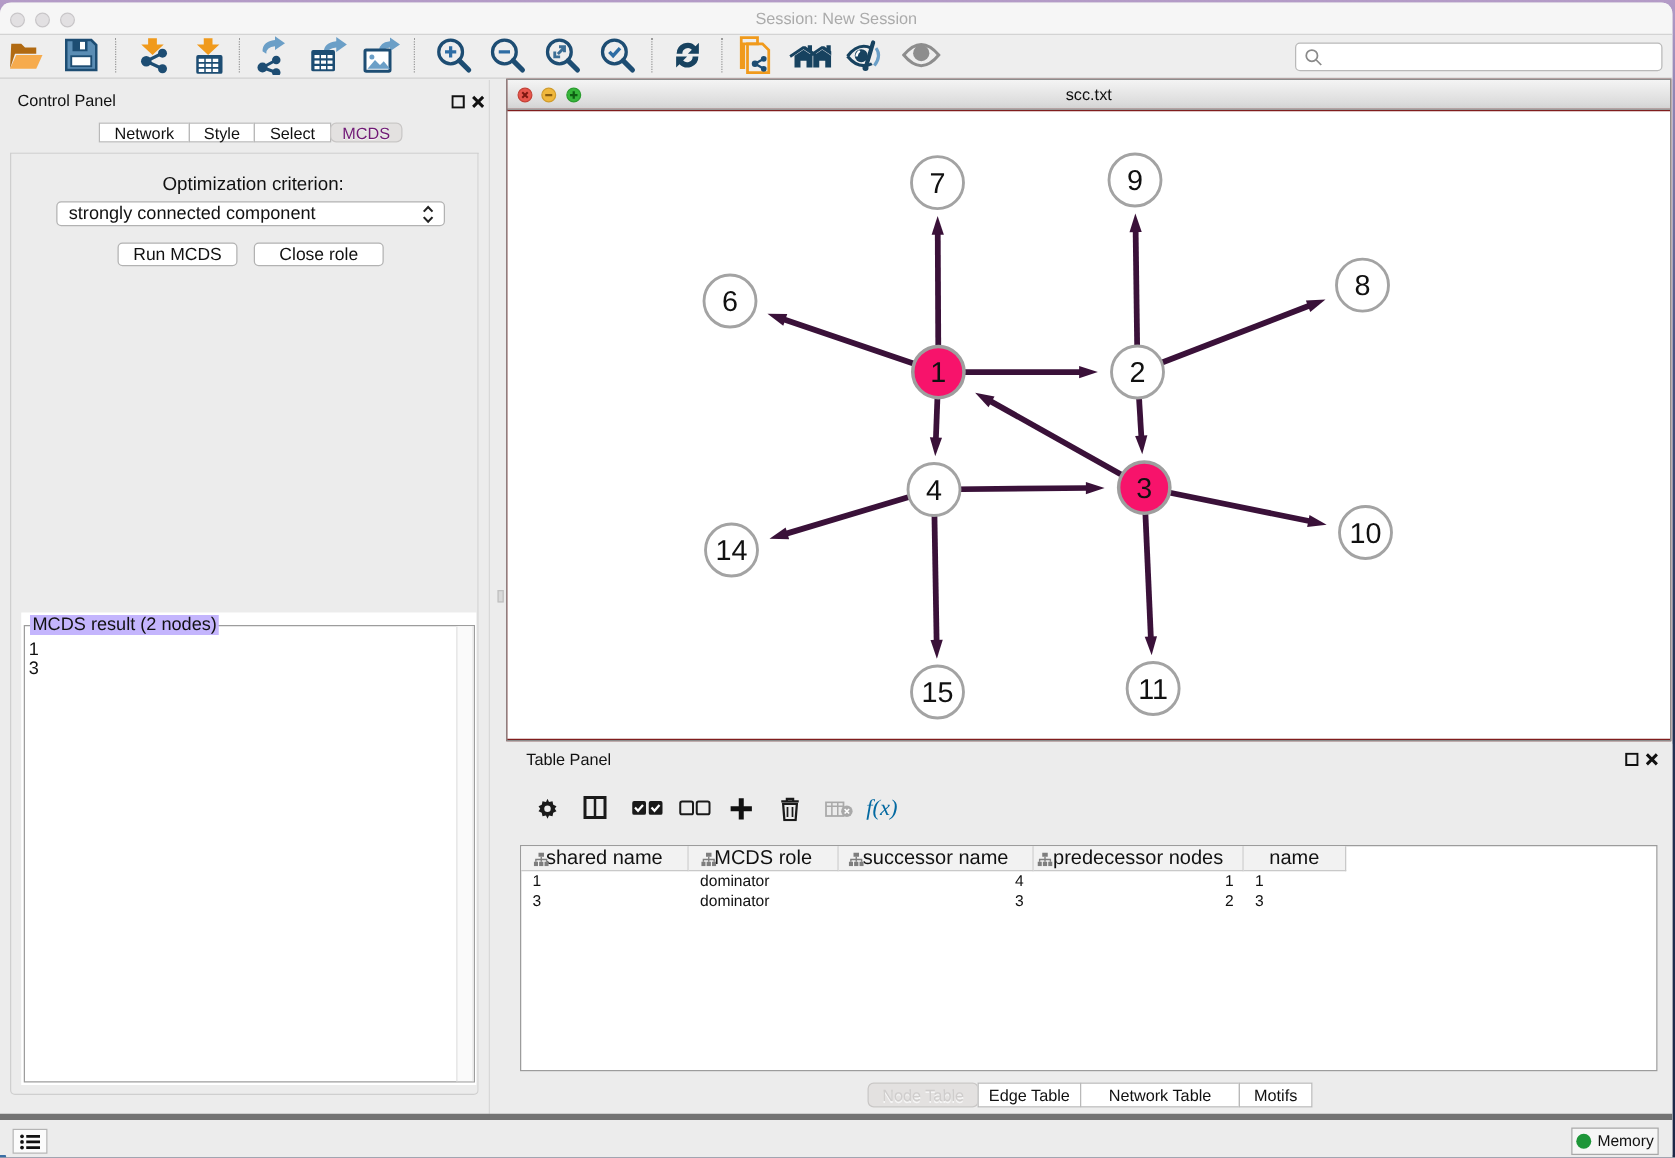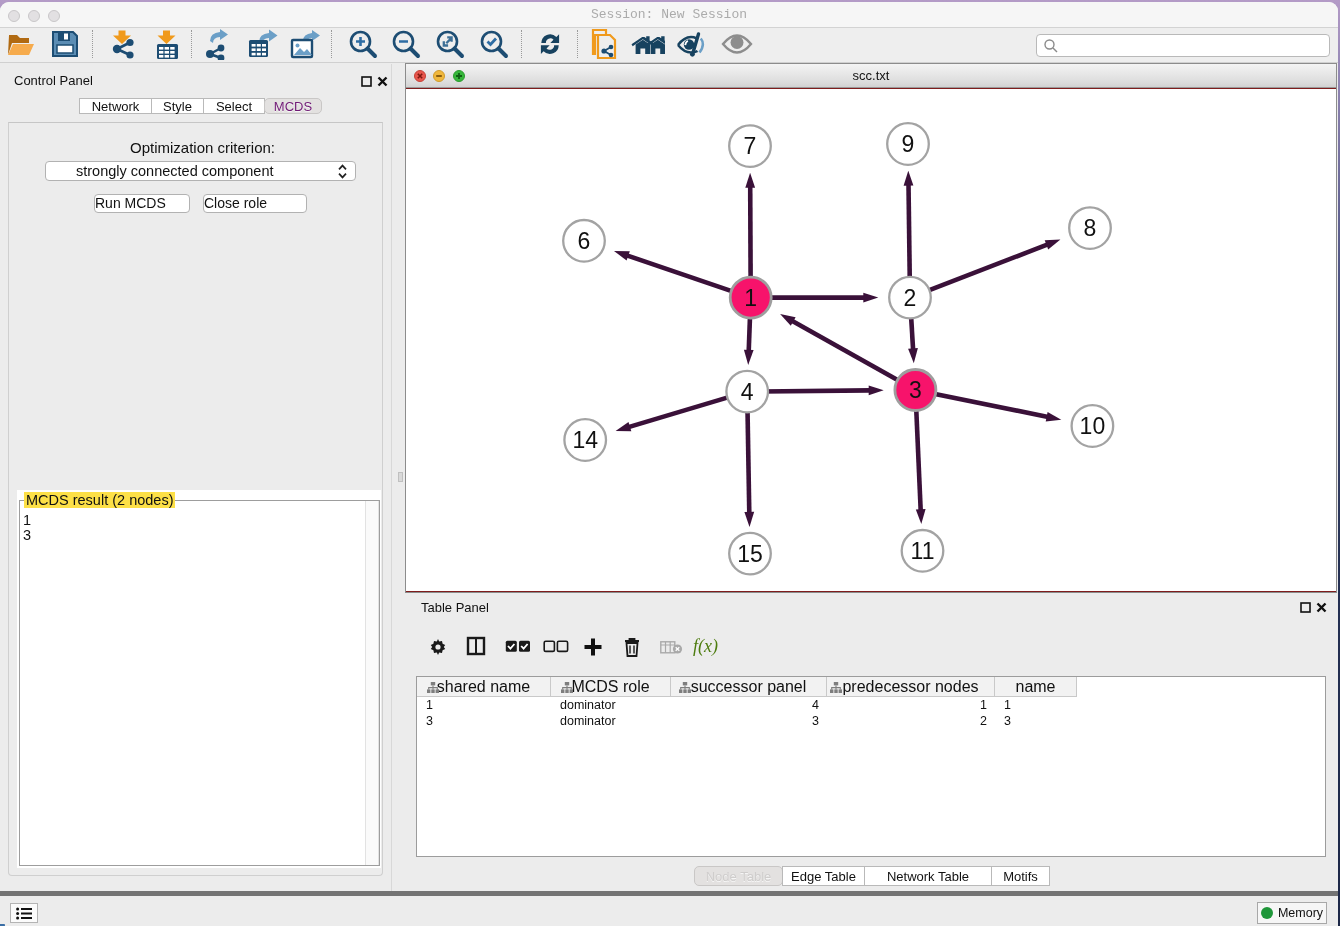--- a/index.html
+++ b/index.html
@@ -1,38 +1,38 @@
 <!DOCTYPE html>
 <html><head>
 <meta charset="utf-8">
 <style>
 * { margin:0; padding:0; box-sizing:border-box; }
 html,body { width:1340px; height:926px; overflow:hidden; }
 body { font-family:"Liberation Sans", sans-serif; background:linear-gradient(180deg,#b49bc7 0%,#9286b4 8%,#4e5484 30%,#253154 60%,#1c2747 100%); position:relative; }
 .app { position:absolute; left:0; top:2px; width:1338px; height:924px; background:#ececec; border-radius:9px 9px 0 0; overflow:hidden; }
 .titlebar { position:absolute; left:0; top:0; width:100%; height:26px; background:#f6f6f6; border-bottom:1px solid #d3d3d3; }
 .tl { position:absolute; top:8px; width:12px; height:12px; border-radius:50%; background:#e2e0e2; border:1px solid #c8c6c8; }
-.title { position:absolute; top:5px; left:0; width:100%; text-align:center; font-size:13px; color:#ababab;font-family:Liberation Mono, monospace; }
+.title { position:absolute; top:5px; left:0; width:100%; text-align:center; font-size:13px; color:#ababab; }
 .toolbar { position:absolute; left:0; top:26px; width:100%; height:35px; background:#eeeeee; border-bottom:1px solid #d0d0d0; }
 .tsep { position:absolute; top:2px; height:28px; width:0; border-left:1px dotted #9a9a9a; }
 .ticon { position:absolute; top:0px; }
 .search { position:absolute; left:1036px; top:6px; width:294px; height:23px; background:#fff; border:1px solid #b9b9b9; border-radius:4px; }
 
 .cp-title { position:absolute; left:14px; top:71px; font-size:13px; color:#111; }
 .wicon { position:absolute; font-size:12px; color:#111; }
 .tabs { position:absolute; top:95.5px; height:16px; font-size:13px; }
 .tab { position:absolute; top:0; height:16px; background:#fff; border:1px solid #b9b9b9; color:#111; text-align:center; line-height:15px; }
 .tabsel { background:#e3e1e0; color:#701a75; text-shadow:0 1px 0 #f6f6f6; border-radius:5px; border-color:#c9c7c6; }
 .cp-body { position:absolute; left:8px; top:120px; width:375px; height:754px; background:#ececec; border:1px solid #cfcfcf; border-top:1px solid #c6c6c6; border-radius:0 0 4px 4px; }
 .opt-label { position:absolute; left:7px; top:16px; width:100%; text-align:center; font-size:15px; color:#111; }
-.combo { position:absolute; left:36px; top:38px; width:311px; height:20px; background:#fff; border:1px solid #b2b2b2; border-radius:4px; font-size:14.5px; color:#111; line-height:18px; padding-left:30px; }
-.btn { position:absolute; top:71px; height:19px; background:#fff; border:1px solid #b2b2b2; border-radius:4px; font-size:14px; color:#111; text-align:left; line-height:17px; }
+.combo { position:absolute; left:36px; top:38px; width:311px; height:20px; background:#fff; border:1px solid #b2b2b2; border-radius:4px; font-size:14.5px; color:#111; line-height:18px; padding-left:9px; }
+.btn { position:absolute; top:71px; height:19px; background:#fff; border:1px solid #b2b2b2; border-radius:4px; font-size:14px; color:#111; text-align:center; line-height:17px; }
 .mcds-box { position:absolute; left:8px; top:367px; width:364px; height:378px; background:#fff; }
 .mcds-border { position:absolute; left:1.5px; top:10px; width:361px; height:366px; border:1px solid #9d9d9d; }
-.mcds-legend { position:absolute; left:7px; top:2px; background:#fde047; font-size:14.5px; color:#111; padding:0 2px; }
+.mcds-legend { position:absolute; left:7px; top:2px; background:#c4b5fd; font-size:14.5px; color:#111; padding:0 2px; }
 .mcds-scroll { position:absolute; left:348px; top:11px; width:14px; height:364px; background:#fafafa; border-left:1px solid #e2e2e2; border-right:1px solid #e2e2e2; }
 .mcds-txt { position:absolute; left:6px; top:22.5px; font-size:14.5px; color:#111; line-height:15.6px; }
 
 .vsplit { position:absolute; left:391px; top:62px; width:14px; height:829px; background:#ececec; border-left:1px solid #d8d8d8; }
 .vhandle { position:absolute; left:398px; top:470px; width:5px; height:10px; background:#d9d9d9; border:1px solid #c0c0c0; }
 
 .netwin { position:absolute; left:405px; top:60.5px; width:932px; height:530px; border:1px solid #8c8c8c; background:#7f1d1d; }
 .nettitle { position:absolute; left:0; top:0; width:100%; height:24px; background:linear-gradient(180deg,#f4f4f4,#dcdcdc 80%,#d2d2d2); border-bottom:1px solid #9a9a9a; }
 .nt-text { position:absolute; width:100%; text-align:center; top:4px; font-size:13px; color:#111; }
 .light { position:absolute; top:6px; width:12px; height:12px; border-radius:50%; }
@@ -329,26 +329,26 @@
           <path d="M3 5 h14 M7.5 5 v-2 h5 v2" stroke="#1a1a1a" stroke-width="1.8" fill="none"></path>
           <path d="M4.5 7 h11 l-1 13 h-9 z" fill="none" stroke="#1a1a1a" stroke-width="1.8"></path>
           <path d="M8 9.5 v8 M12 9.5 v8" stroke="#1a1a1a" stroke-width="1.4"></path>
         </svg>
     <svg style="position:absolute;left:243px;top:10px" width="23" height="13" viewBox="0 0 23 13">
           <rect x="0.8" y="0.8" width="14" height="11" fill="none" stroke="#a9a9a9" stroke-width="1.4"></rect>
           <path d="M0.8 4 h14 M5.5 0.8 v11 M10.2 0.8 v11" stroke="#a9a9a9" stroke-width="1.2"></path>
           <circle cx="17.5" cy="8" r="4.6" fill="#a9a9a9"></circle>
           <path d="M15.7 6.2 l3.6 3.6 M19.3 6.2 l-3.6 3.6" stroke="#fff" stroke-width="1.3"></path>
         </svg>
-    <div style="position:absolute;left:276px;top:5px;width:40px;font-family:'Liberation Serif',serif;font-style:italic;font-size:18px;color:#4d7c0f">f(x)</div>
+    <div style="position:absolute;left:276px;top:5px;width:40px;font-family:'Liberation Serif',serif;font-style:italic;font-size:18px;color:#0369a1">f(x)</div>
   </div>
   <div class="tbl">
     <div class="th" style="left:0;width:134px">shared name</div>
     <div class="th" style="left:134px;width:120px">MCDS role</div>
-    <div class="th" style="left:254px;width:156px">successor panel</div>
+    <div class="th" style="left:254px;width:156px">successor name</div>
     <div class="th" style="left:410px;width:168px">predecessor nodes</div>
     <div class="th" style="left:578px;width:82px">name</div>
     <svg style="position:absolute;left:10px;top:5px" width="12" height="11" viewBox="0 0 12 11">
           <rect x="3.8" y="0" width="4.4" height="3.4" fill="#7e7e7e"></rect>
           <rect x="0" y="7.4" width="3.4" height="3.6" fill="#7e7e7e"></rect>
           <rect x="4.3" y="7.4" width="3.4" height="3.6" fill="#7e7e7e"></rect>
           <rect x="8.6" y="7.4" width="3.4" height="3.6" fill="#7e7e7e"></rect>
           <path d="M6 3.4 v2.2 M1.7 7.4 v-1.8 h8.6 v1.8 M6 5.6 v1.8" stroke="#7e7e7e" stroke-width="1.1" fill="none"></path>
         </svg>
     <svg style="position:absolute;left:144px;top:5px" width="12" height="11" viewBox="0 0 12 11">

